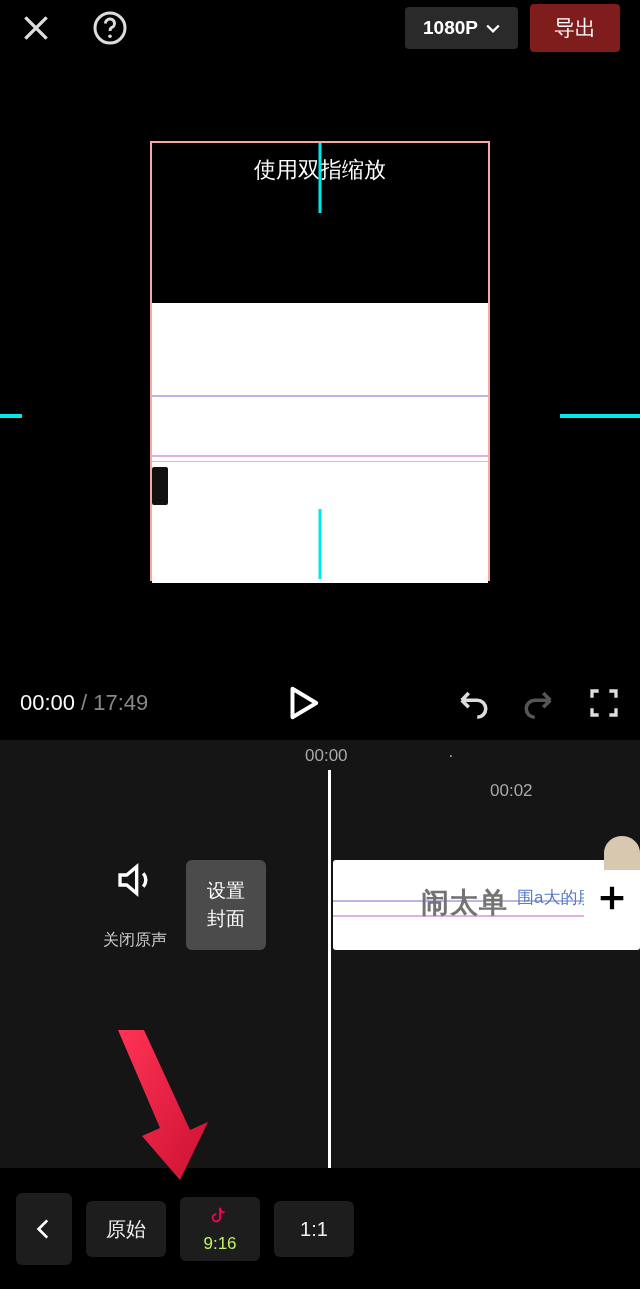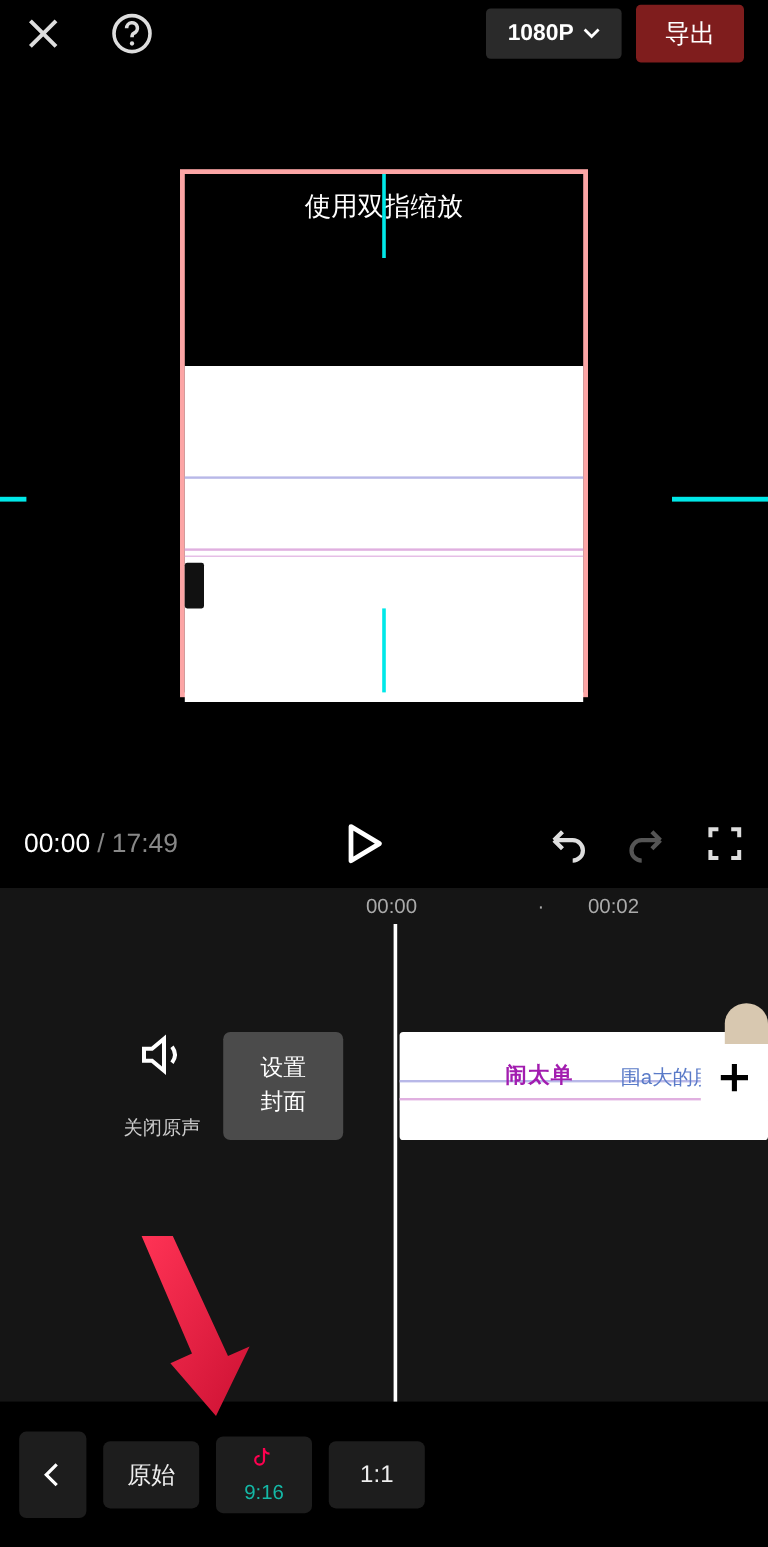--- a/index.html
+++ b/index.html
@@ -7,21 +7,21 @@
 
     .header { height: 56px; display: flex; align-items: center; padding: 0 20px; gap: 30px; }
     .header-left { display: flex; align-items: center; gap: 40px; flex: 1; }
     .close-x { width: 32px; height: 32px; }
     .help-circle { width: 36px; height: 36px; }
     .header-right { display: flex; gap: 12px; align-items: center; }
     .res-btn { background: #2a2a2a; padding: 10px 18px; border-radius: 4px; display: flex; align-items: center; gap: 8px; font-size: 19px; font-weight: bold; }
     .export-btn { background: #7f1d1d; padding: 10px 24px; border-radius: 4px; font-size: 21px; }
 
     .preview-area { position: relative; height: 610px; display: flex; align-items: center; justify-content: center; }
-    .preview-canvas { width: 340px; height: 440px; background: #000; position: relative; border: 4px solid #fca5a5; }
+    .preview-canvas { width: 340px; height: 440px; background: #000; position: relative; border: 2px solid #fca5a5; }
     .hint-text { position: absolute; top: 12px; left: 0; right: 0; text-align: center; font-size: 22px; color: #fff; }
     .white-strip { position: absolute; top: 160px; left: 0; right: 0; height: 280px; background: #fff; }
     .line-h1 { position: absolute; top: 252px; left: 0; right: 0; height: 2px; background: #b8b8e8; }
     .line-h2 { position: absolute; top: 312px; left: 0; right: 0; height: 2px; background: #e0b0e0; }
     .line-h3 { position: absolute; top: 318px; left: 0; right: 0; height: 1px; background: #e0b0e0; }
     .guide-v-top { position: absolute; top: 0; left: 50%; width: 3px; height: 70px; background: #00e8e8; transform: translateX(-50%); }
     .guide-v-bot { position: absolute; bottom: 0; left: 50%; width: 3px; height: 70px; background: #00e8e8; transform: translateX(-50%); }
     .edge-l { position: absolute; left: 0; top: 358px; width: 22px; height: 4px; background: #00e8e8; }
     .edge-r { position: absolute; right: 0; top: 358px; width: 80px; height: 4px; background: #00e8e8; }
     .corner-mark { position: absolute; top: 164px; left: 0; width: 16px; height: 38px; background: #111; border-radius: 2px; }
@@ -32,45 +32,45 @@
     .time-sep { color: #888; }
     .time-tot { color: #888; }
     .pb-center { flex: 1; display: flex; justify-content: center; }
     .pb-right { display: flex; gap: 32px; align-items: center; }
     .pb-icon svg { display: block; }
 
     .timeline { background: #151515; height: 428px; position: relative; }
     .tick-row { height: 30px; position: relative; color: #aaa; font-size: 17px; padding-top: 6px; }
     .tick-row span:first-child { position: absolute; left: 305px; }
     .tick-dot { position: absolute; left: 448px; }
-    .tick-row span:last-child { position: absolute; left: 490px; }
+    .tick-row span:last-child { position: absolute; left: 490px; margin-top: 35px; }
 
     .playhead { position: absolute; left: 328px; top: 30px; bottom: 0; width: 3px; background: #fff; z-index: 5; }
 
     .track-row { display: flex; align-items: center; height: 130px; margin-top: 70px; position: relative; }
     .mute-col { width: 90px; margin-left: 90px; text-align: center; }
     .mute-col .lbl { font-size: 16px; color: #ccc; margin-top: 26px; }
-    .cover-btn { width: 100px; height: 90px; background: rgba(120,120,120,0.55); border-radius: 6px; display: flex; align-items: center; justify-content: center; font-size: 19px; line-height: 1.5; margin-left: 6px; }
+    .cover-btn { width: 80px; height: 90px; background: rgba(120,120,120,0.55); border-radius: 6px; display: flex; align-items: center; justify-content: center; font-size: 19px; line-height: 1.5; margin-left: 6px; }
 
     .clip-strip { position: absolute; left: 333px; right: 0; height: 90px; background: #fff; border-radius: 3px; }
     .clip-line1 { position: absolute; top: 40px; left: 0; right: 0; height: 2px; background: #b8b8e8; }
     .clip-line2 { position: absolute; top: 55px; left: 0; right: 0; height: 2px; background: #e0b0e0; }
-    .clip-txt { position: absolute; top: 24px; left: 88px; font-size: 18px; color: #a21caf; font-weight: bold; letter-spacing: 1px; }
+    .clip-txt { position: absolute; top: 24px; left: 88px; font-size: 28px; color: #737373; font-weight: bold; letter-spacing: 1px; }
     .clip-txt2 { position: absolute; top: 26px; left: 184px; font-size: 17px; color: #5a7bc8; }
 
     .add-btn { position: absolute; right: 0; top: 130px; width: 56px; height: 56px; background: #fff; border-radius: 10px; display: flex; align-items: center; justify-content: center; z-index: 6; }
     .thumb-person { position: absolute; right: 0; top: 96px; width: 36px; height: 34px; background: #d8c8b0; border-radius: 50% 50% 0 0; z-index: 4; }
 
     .arrow-annot { position: absolute; top: 290px; left: 100px; z-index: 10; }
 
     .bottom-bar { position: absolute; bottom: 0; left: 0; right: 0; height: 120px; background: #000; display: flex; align-items: center; padding: 0 16px; gap: 14px; }
     .bb-btn { background: #1d1d1d; border-radius: 6px; display: flex; align-items: center; justify-content: center; color: #eee; }
     .bb-back { width: 56px; height: 72px; }
     .bb-item { width: 80px; height: 56px; font-size: 20px; }
-    .bb-916 { flex-direction: column; gap: 2px; color: #14b8a6; padding: 4px 0; height: 64px; }
+    .bb-916 { flex-direction: column; gap: 2px; color: #bef264; padding: 4px 0; height: 64px; }
     .bb-916 span:last-child { font-size: 17px; }
     .bb-169 { width: 108px; gap: 8px; }
   </style>
 </head>
 <body>
 
 <div class="header">
   <div class="header-left">
     <span class="close-x">
       <svg viewBox="0 0 24 24" width="32" height="32">

